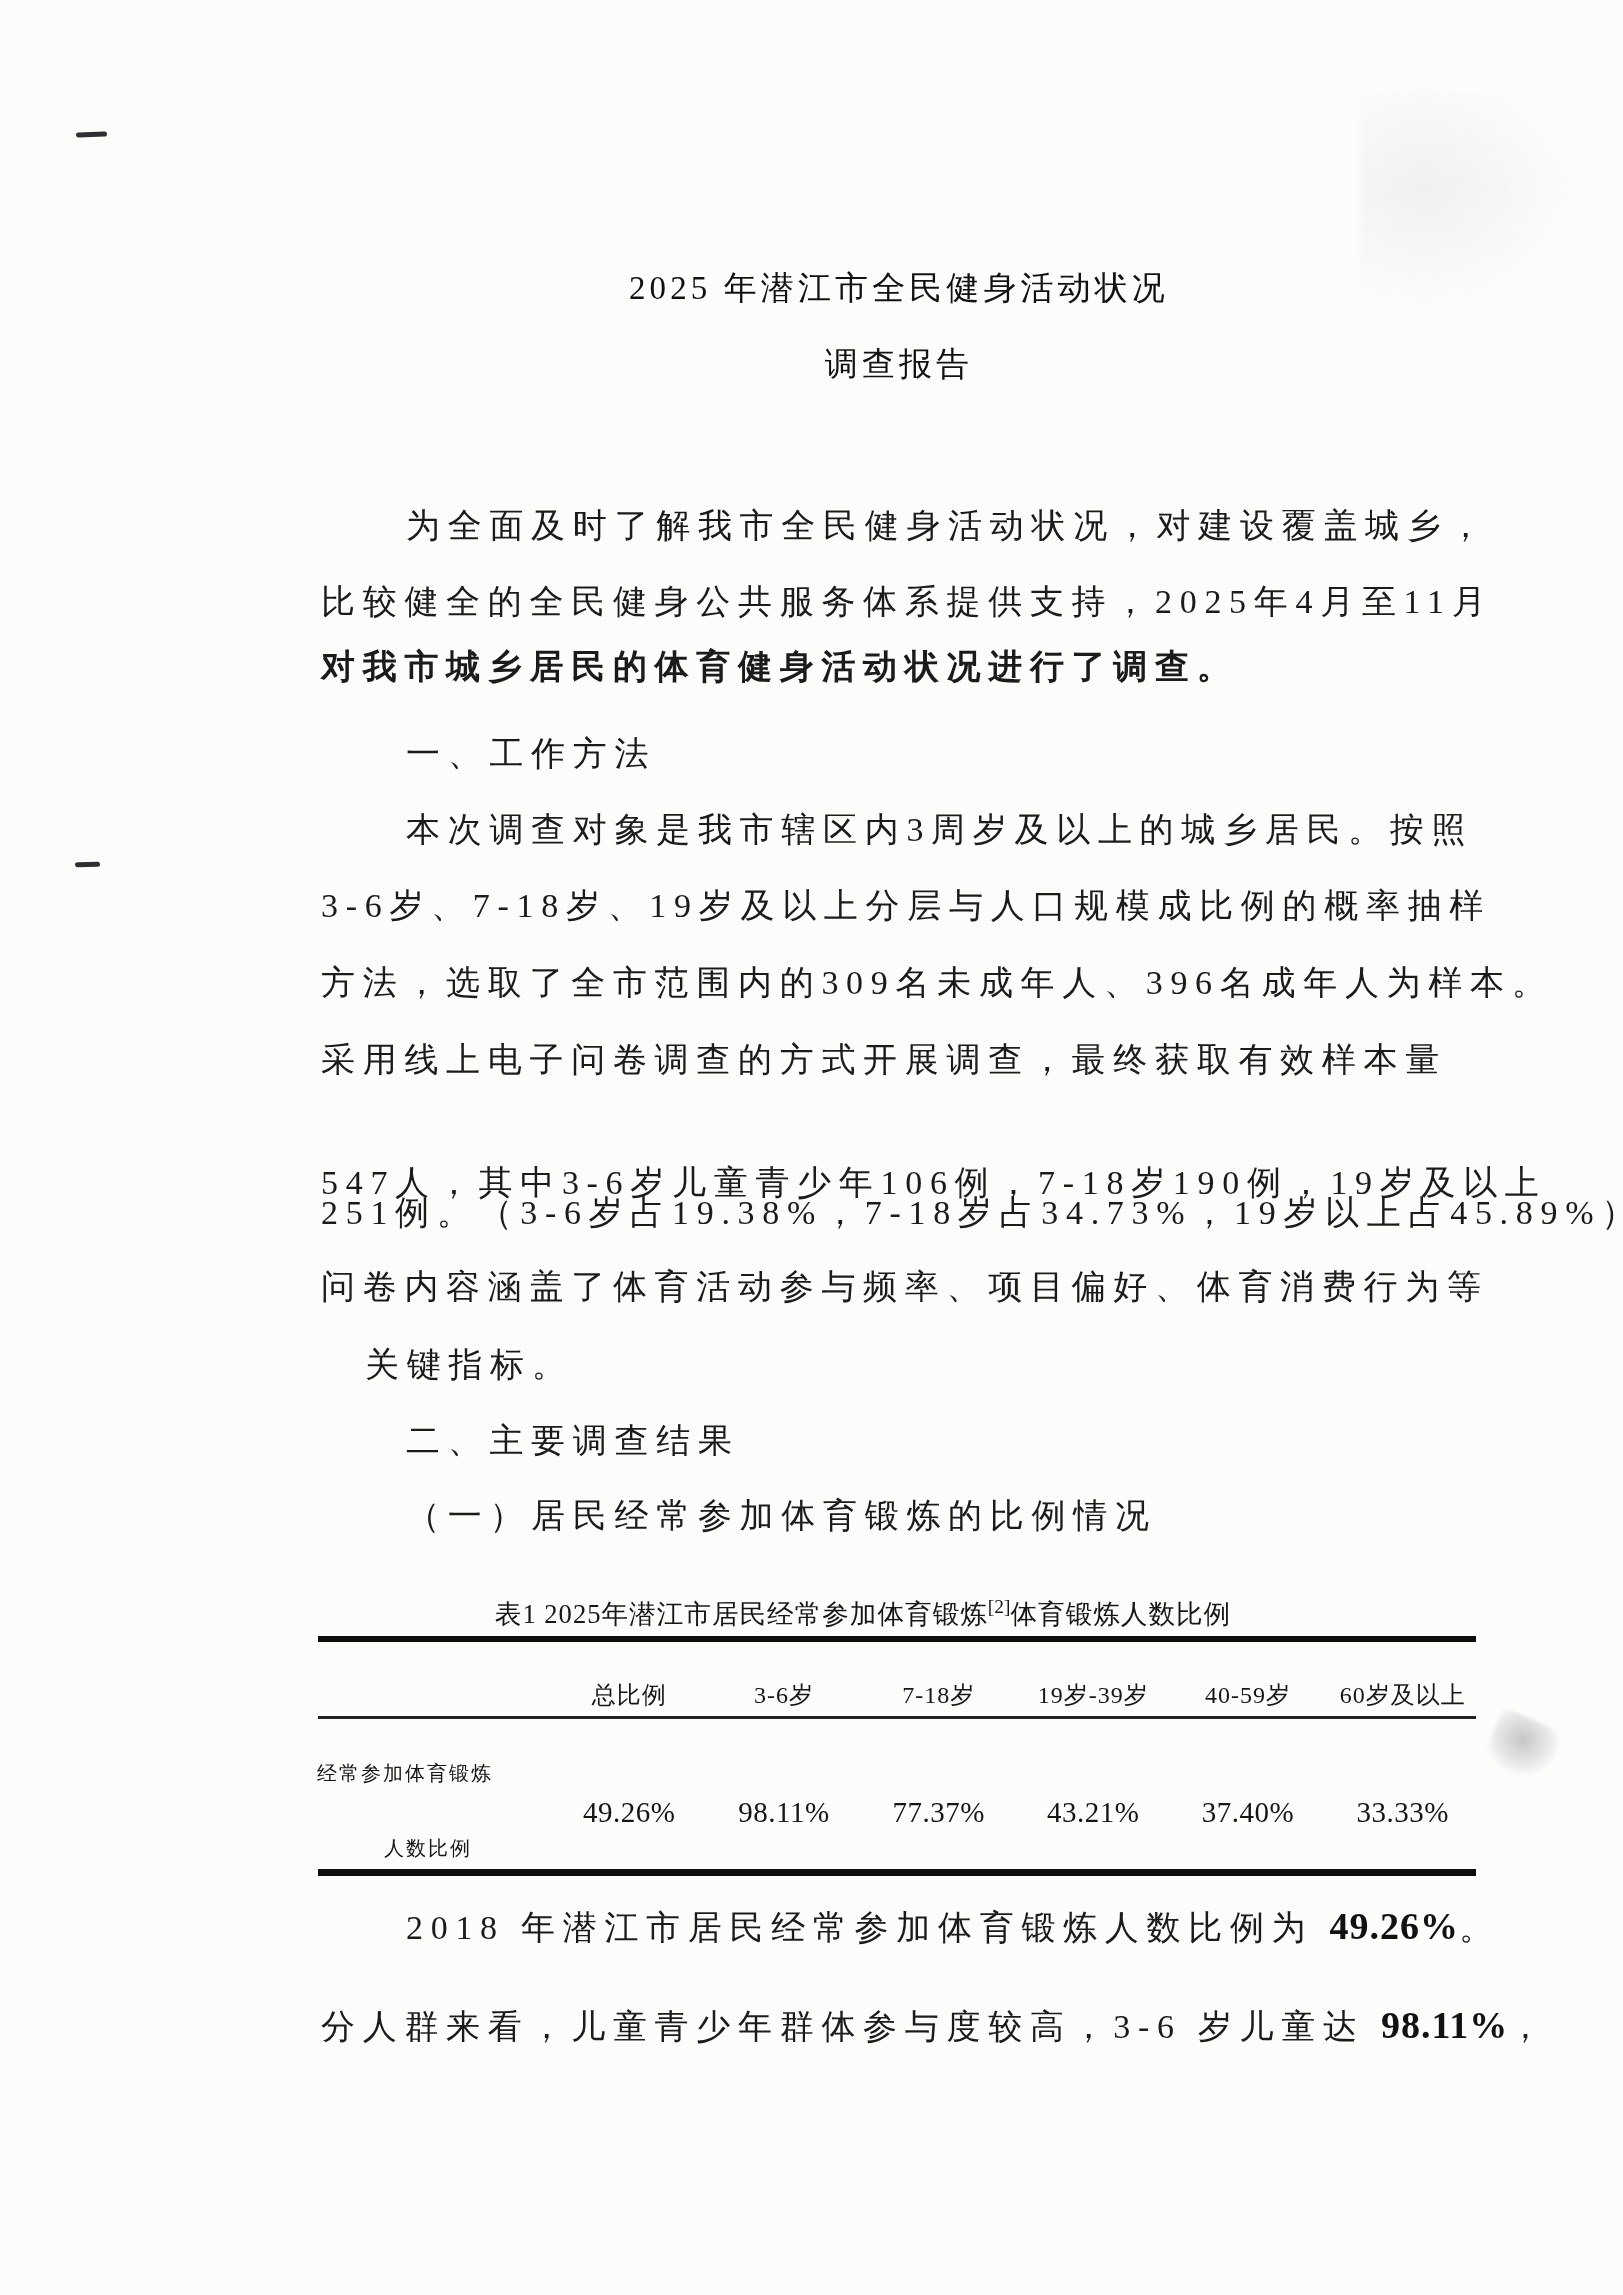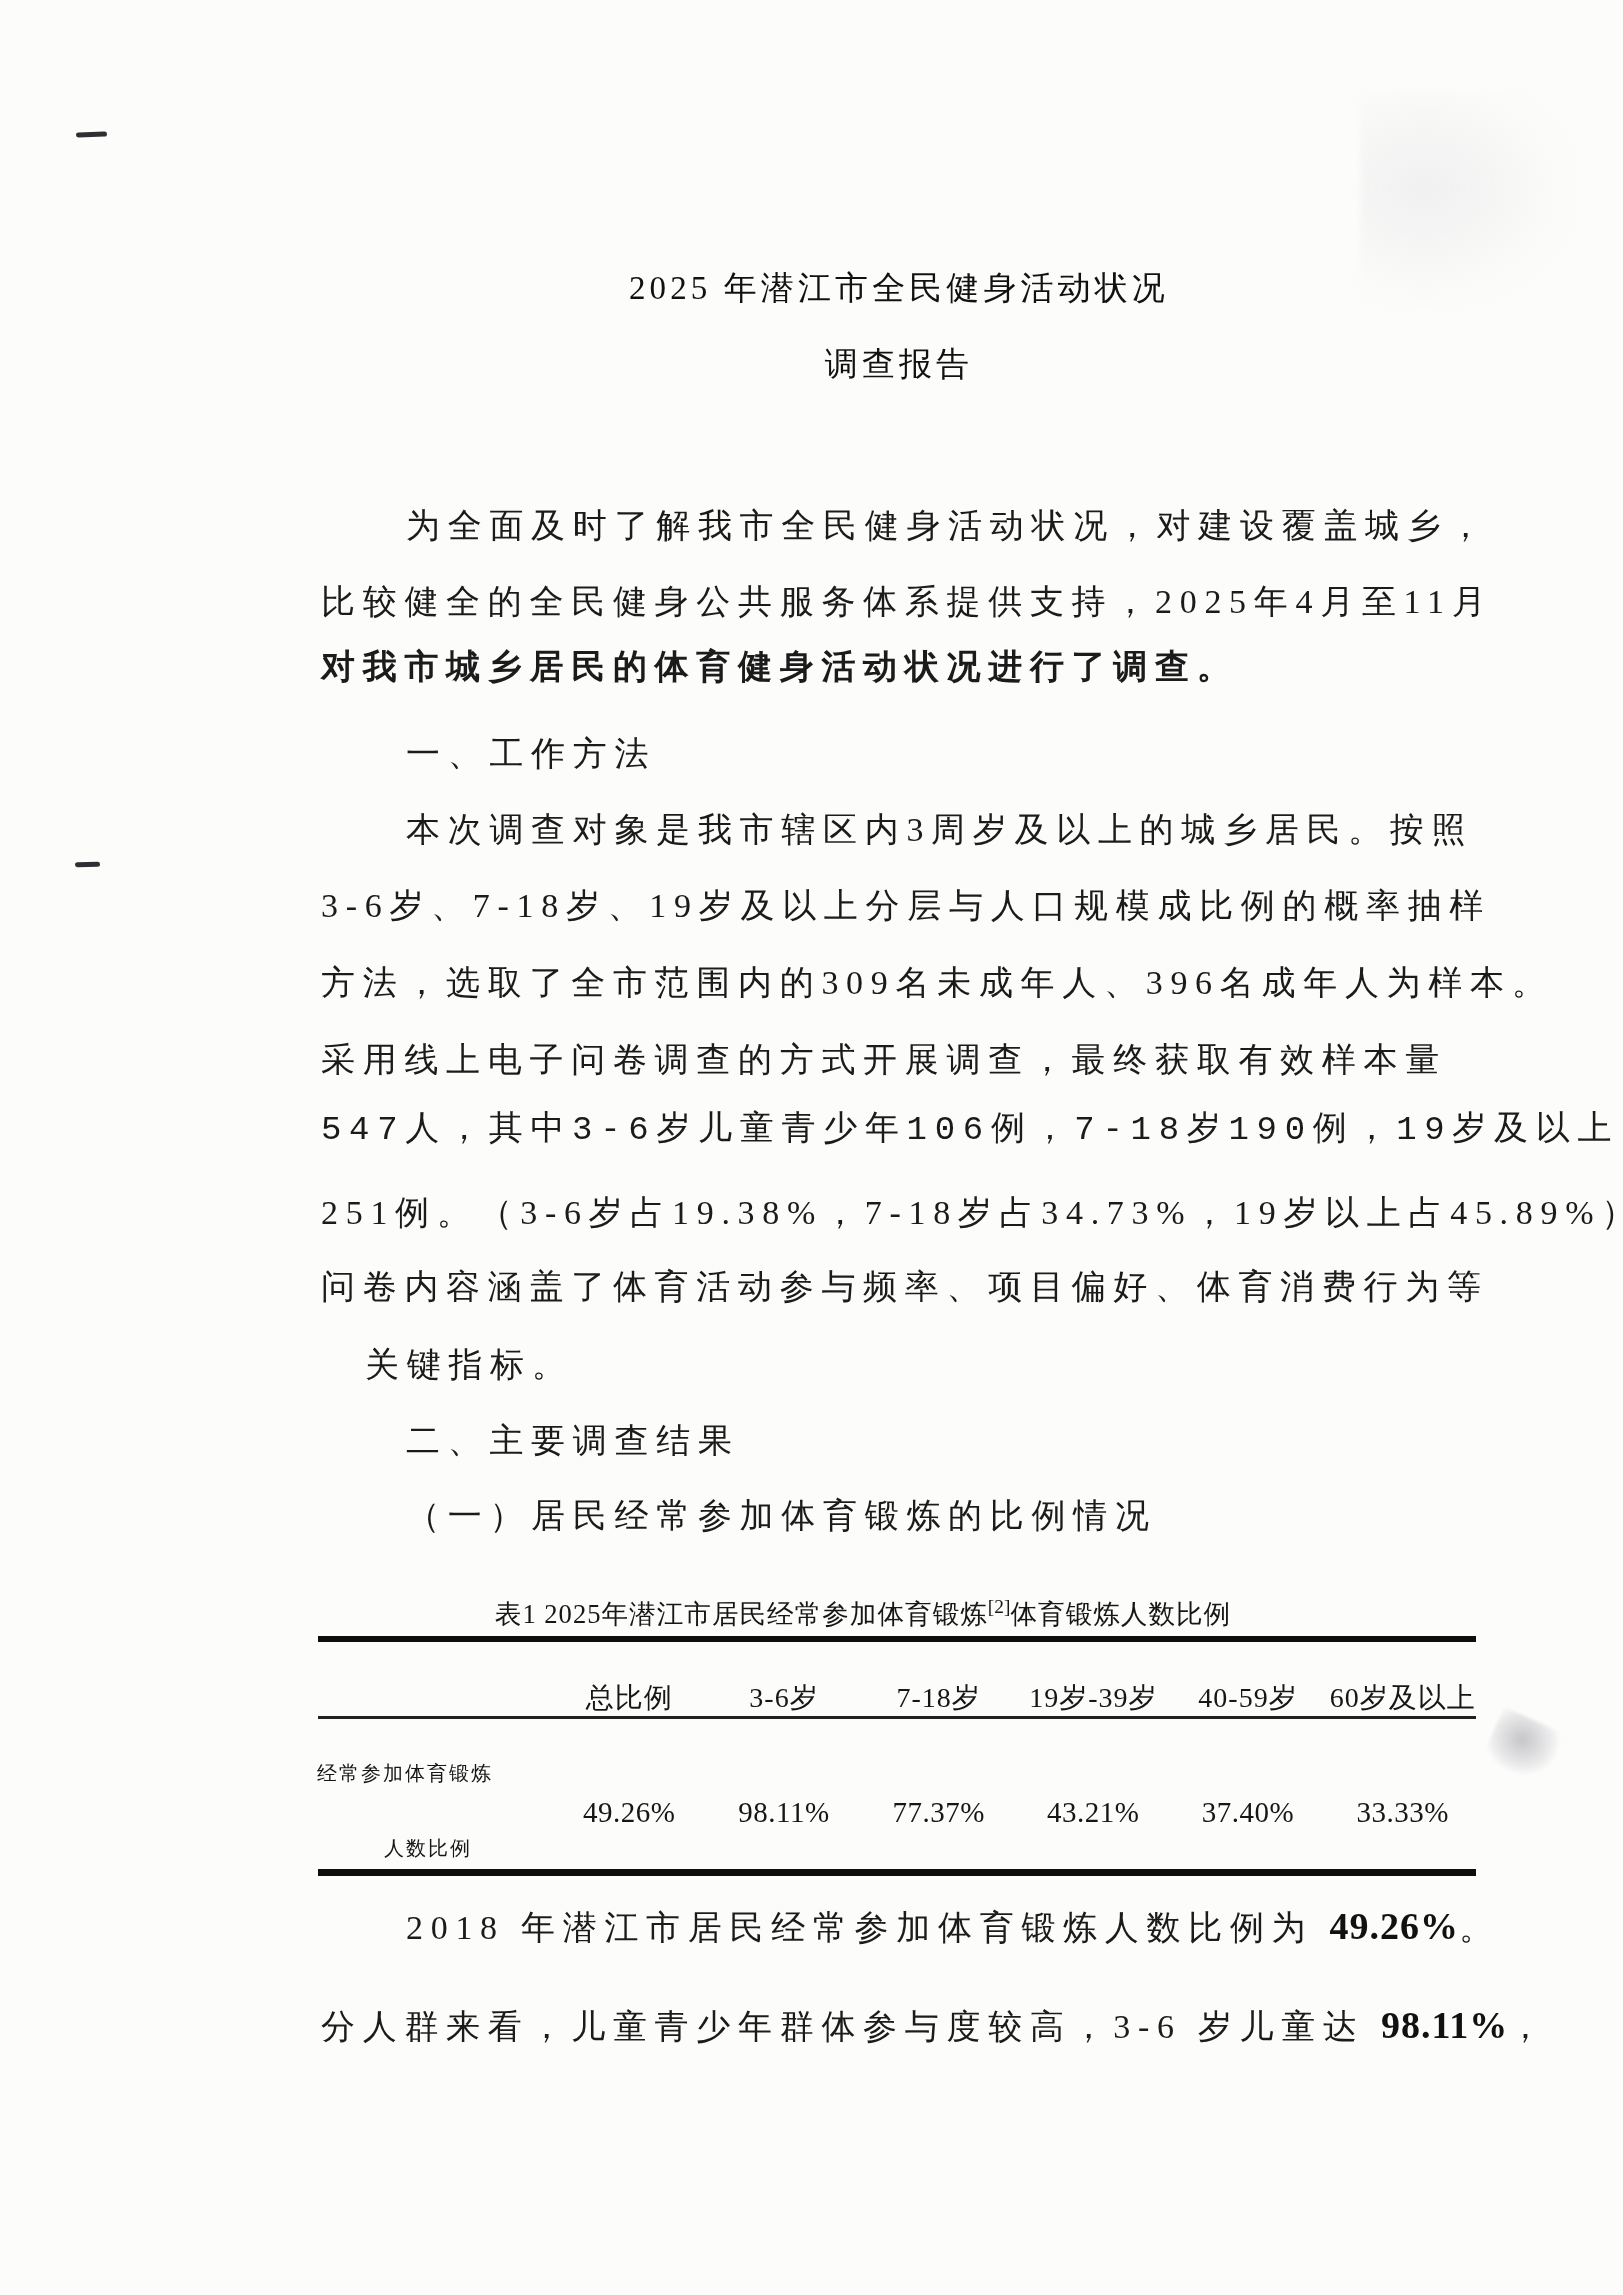--- a/index.html
+++ b/index.html
@@ -43,21 +43,21 @@
   .rule { position:absolute; background:#0e0e0e; }
   .tgrid {
     position:absolute;
     left:552px; width:928px;
     display:grid;
     grid-template-columns:repeat(6,1fr);
   }
   .tgrid > div {
     text-align:center;
     white-space:nowrap;
-    font-size:28px; letter-spacing:1px;
+    font-size:24px; letter-spacing:1px;
     color:#161616;
   }
   .tvalues > div { font-size:29px; letter-spacing:0.5px; }
   .rowlabel {
     font-size:20px; letter-spacing:2px;
     color:#161616;
   }
   
   .bignum {
     font-size:38px;
@@ -100,21 +100,21 @@
 
   <div class="abs bline indent" style="top:503px;">为全面及时了解我市全民健身活动状况，对建设覆盖城乡，</div>
   <div class="abs bline" style="top:579px;">比较健全的全民健身公共服务体系提供支持，2025年4月至11月</div>
   <div class="abs bline" style="top:644px;font-weight:bold;">对我市城乡居民的体育健身活动状况进行了调查。</div>
 
   <div class="abs bline indent" style="top:731px;">一、工作方法</div>
   <div class="abs bline indent" style="top:807px;">本次调查对象是我市辖区内3周岁及以上的城乡居民。按照</div>
   <div class="abs bline" style="top:883px;">3-6岁、7-18岁、19岁及以上分层与人口规模成比例的概率抽样</div>
   <div class="abs bline" style="top:960px;">方法，选取了全市范围内的309名未成年人、396名成年人为样本。</div>
   <div class="abs bline" style="top:1037px;">采用线上电子问卷调查的方式开展调查，最终获取有效样本量</div>
-  <div class="abs bline" style="top:1105px;font-family:Liberation Mono, monospace;">547人，其中3-6岁儿童青少年106例，7-18岁190例，19岁及以上</div>
+  <div class="abs bline" style="top:1160px;">547人，其中3-6岁儿童青少年106例，7-18岁190例，19岁及以上</div>
   <div class="abs bline" style="top:1190px;">251例。（3-6岁占19.38%，7-18岁占34.73%，19岁以上占45.89%）</div>
   <div class="abs bline" style="top:1264px;">问卷内容涵盖了体育活动参与频率、项目偏好、体育消费行为等</div>
   <div class="abs bline" style="top:1342px;margin-left:44px;">关键指标。</div>
 
   <div class="abs bline indent" style="top:1418px;">二、主要调查结果</div>
   <div class="abs bline indent" style="top:1493px;">（一）居民经常参加体育锻炼的比例情况</div>
 
   <div class="abs tcaption" style="top:1596px;">
     <span>表1 2025年潜江市居民经常参加体育锻炼</span><sup>[2]</sup><span>体育锻炼人数比例</span>
   </div>

